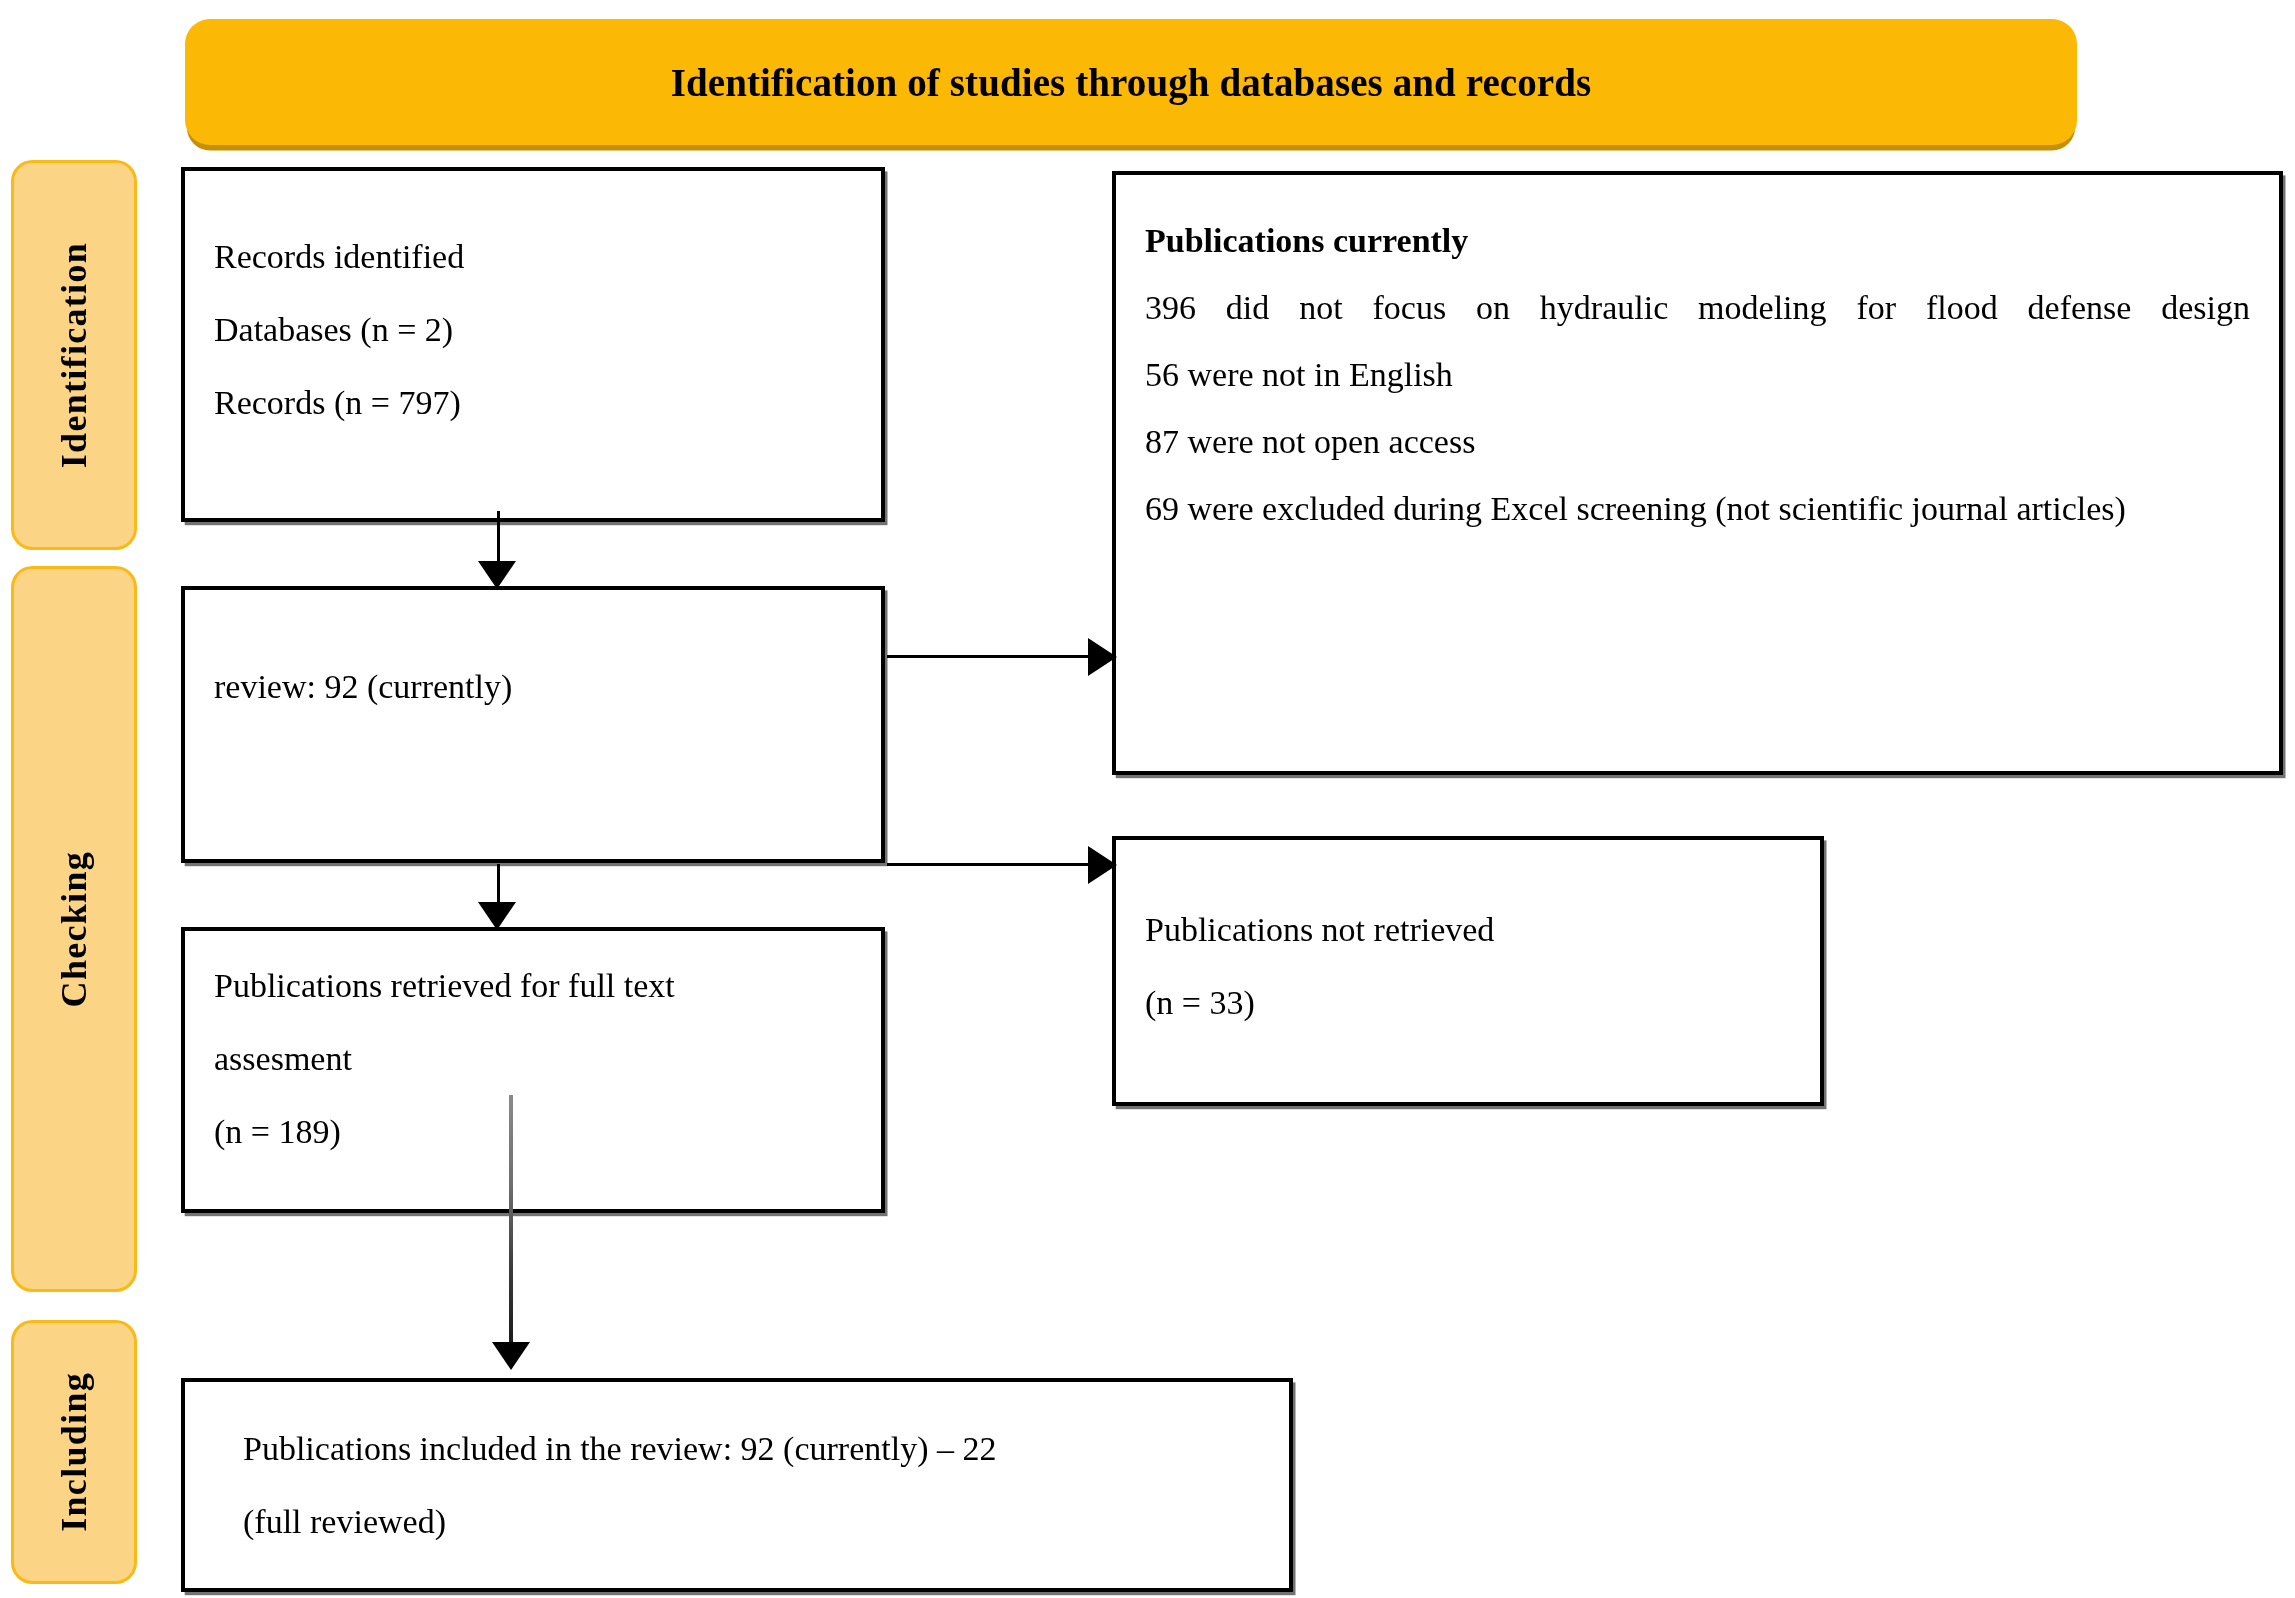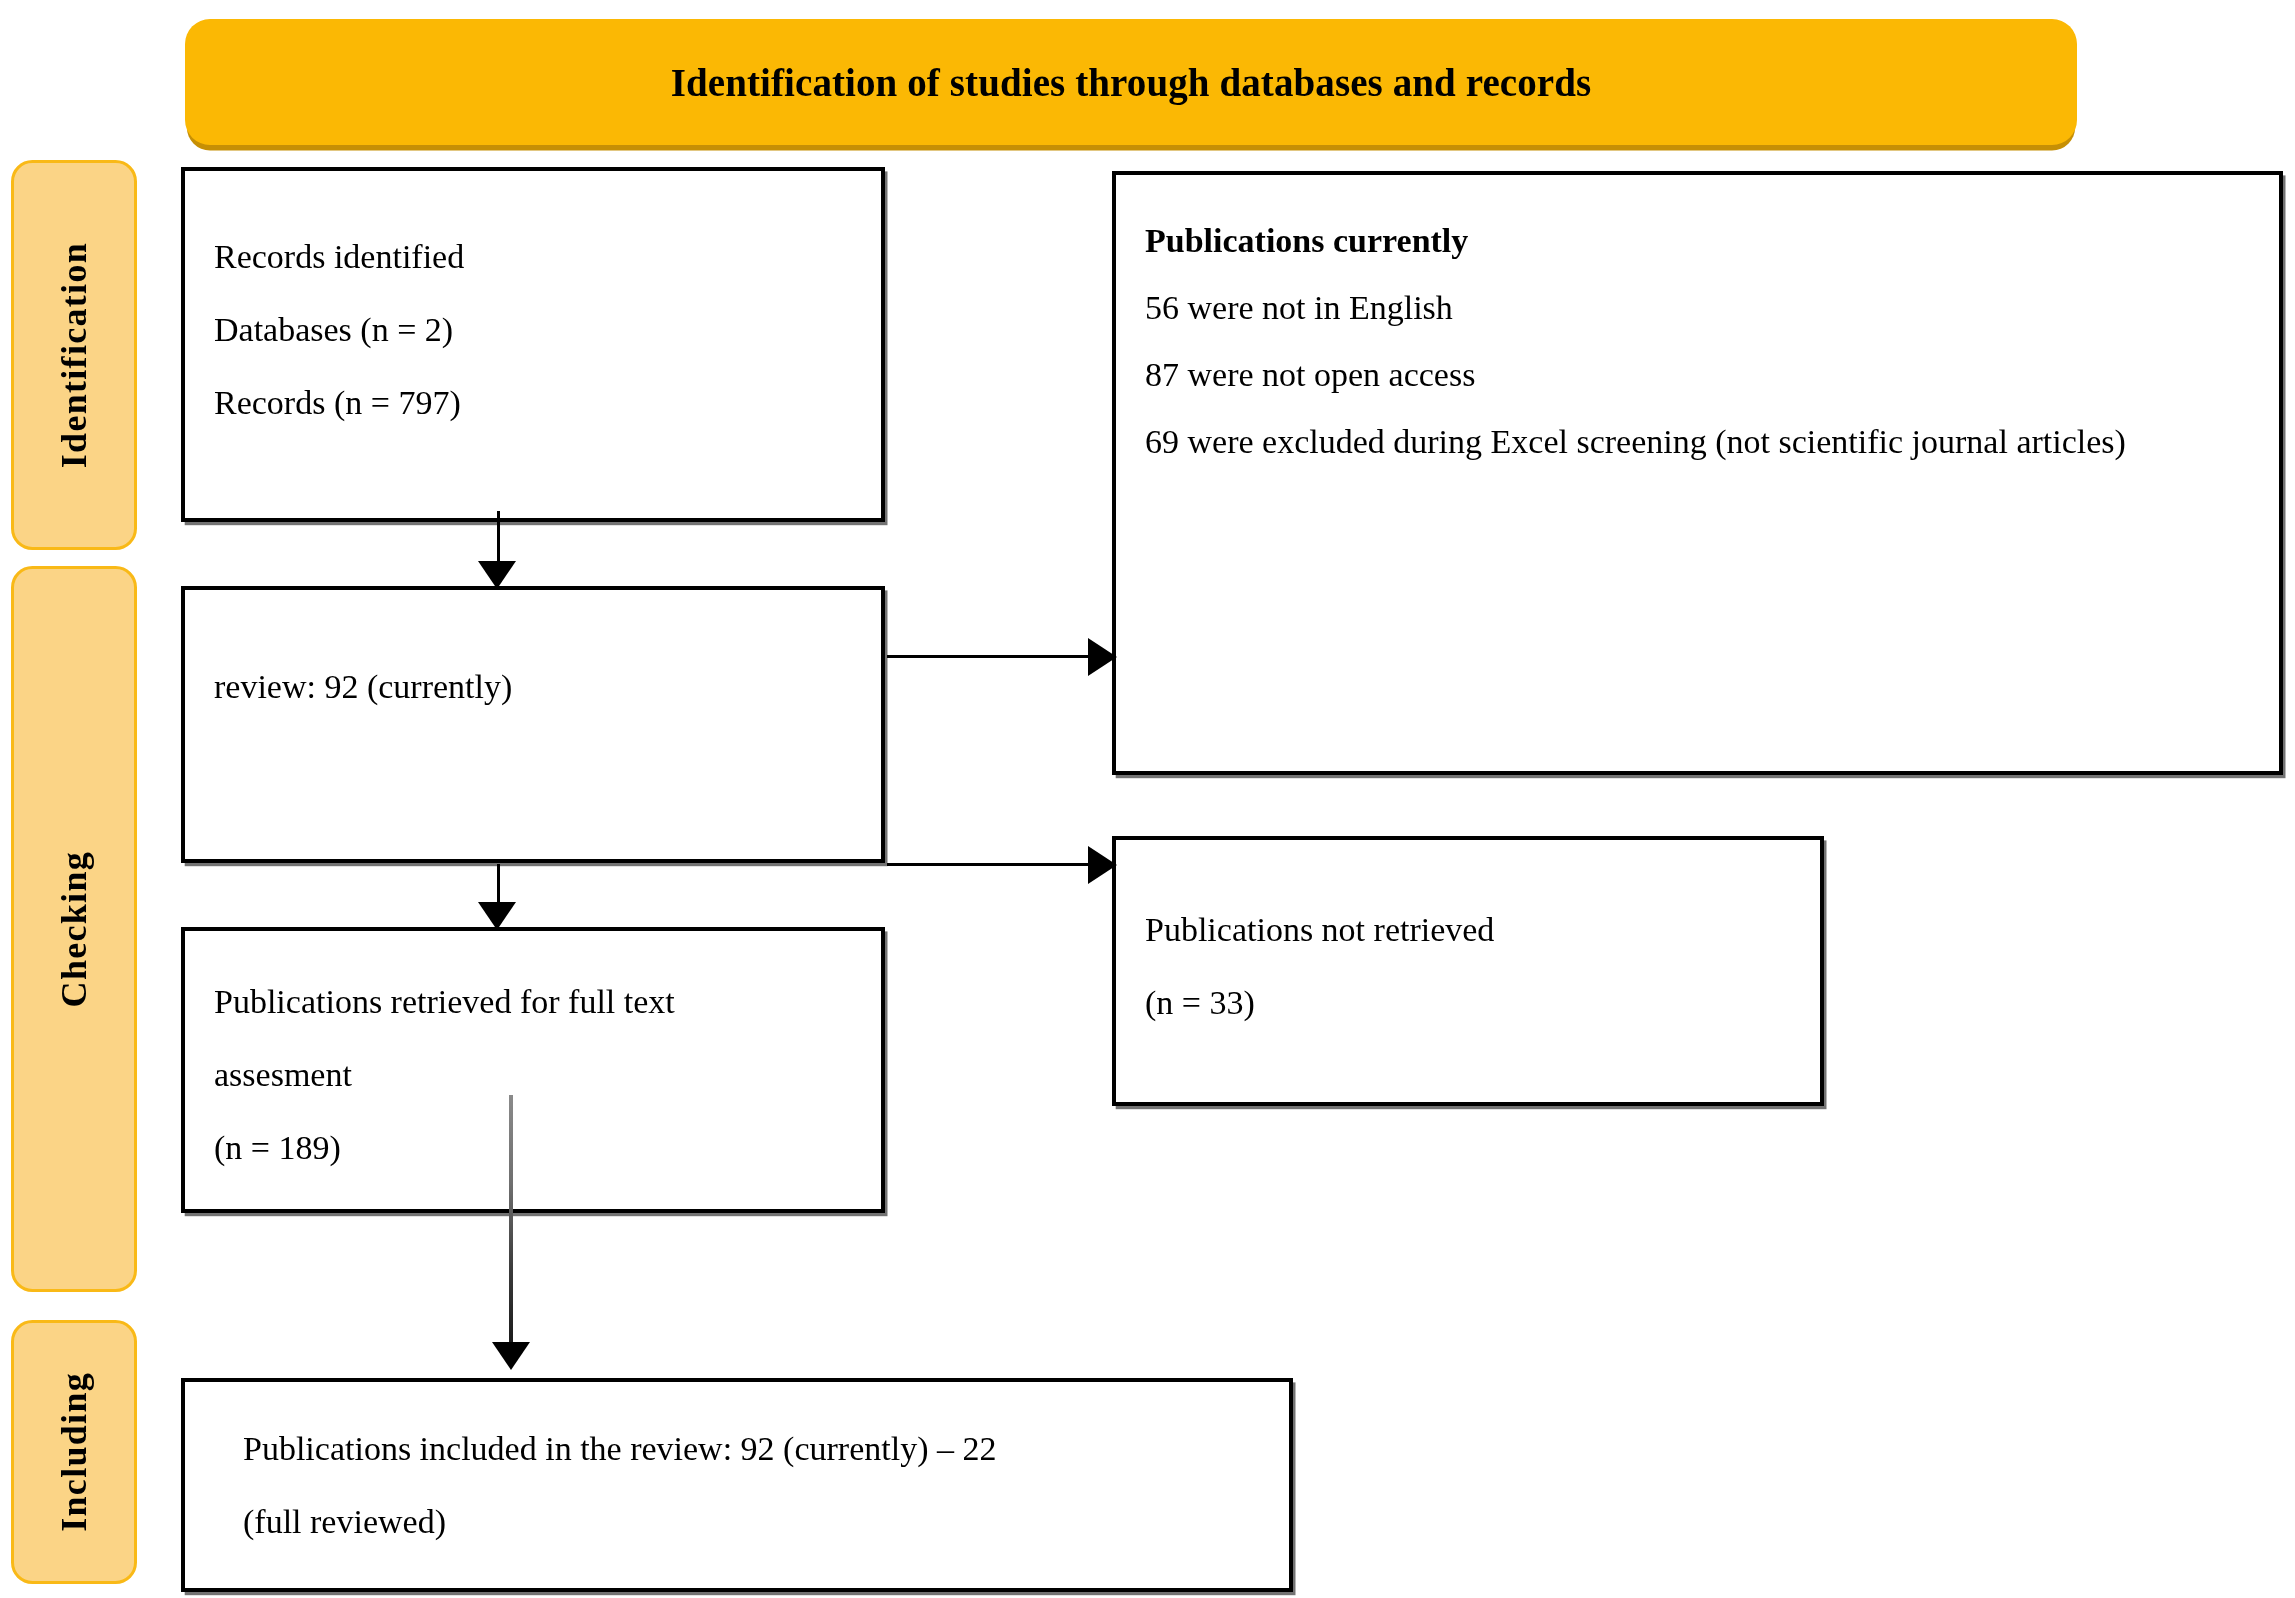--- a/index.html
+++ b/index.html
@@ -103,21 +103,21 @@
   #box-excluded .box-inner { top: 49px; }
   #box-excluded .ln { margin-bottom: 33px; }
 
   #box-included        { left: 181px;  top: 586px;  width: 704px; height: 277px; }
   #box-included .box-inner { top: 80px; }
 
   #box-notretrieved    { left: 1112px; top: 817px; width: 712px; height: 270px; margin-top: 19px; }
   #box-notretrieved .box-inner { top: 73px; }
 
   #box-fulltext        { left: 181px;  top: 927px; width: 704px; height: 286px; }
-  #box-fulltext .box-inner { top: 38px; margin-top: 16px; }
+  #box-fulltext .box-inner { top: 38px; }
 
   #box-final           { left: 181px;  top: 1378px; width: 1112px; height: 214px; }
   #box-final .box-inner { top: 50px; margin-left: 29px; }
 
   
   .vline {
     position: absolute;
     background: #000000;
     width: 3.1px;
   }
@@ -188,20 +188,21 @@
     <div class="box-inner">
       <p class="ln">Records identified</p>
       <p class="ln">Databases (n = 2)</p>
       <p class="ln">Records (n = 797)</p>
     </div>
   </div>
 
   <div class="box" id="box-excluded">
     <div class="box-inner">
       <p class="ln bold">Publications currently</p>
+      <p class="ln justify">396 did not focus on hydraulic modeling for flood defense design</p>
       <p class="ln">56 were not in English</p>
       <p class="ln">87 were not open access</p>
       <p class="ln wrap">69 were excluded during Excel screening (not scientific journal articles)</p>
     </div>
   </div>
 
   <div class="box" id="box-included">
     <div class="box-inner">
       <p class="ln">review: 92 (currently)</p>
     </div>

